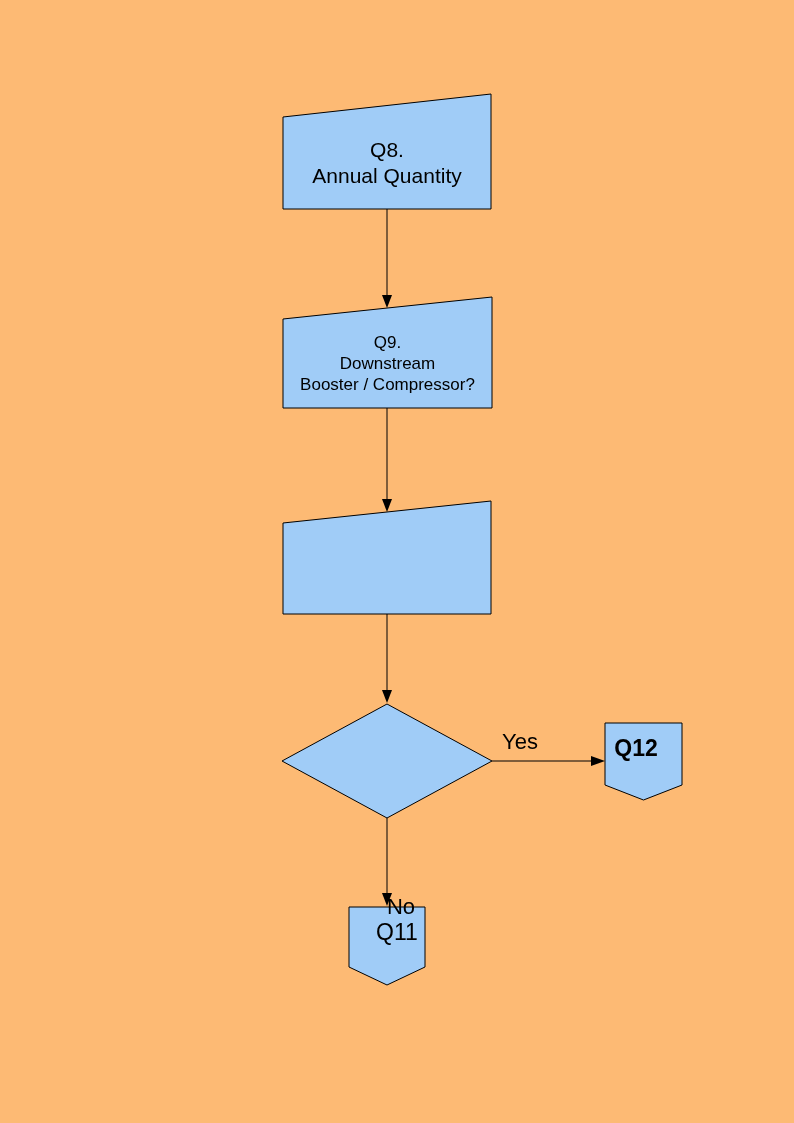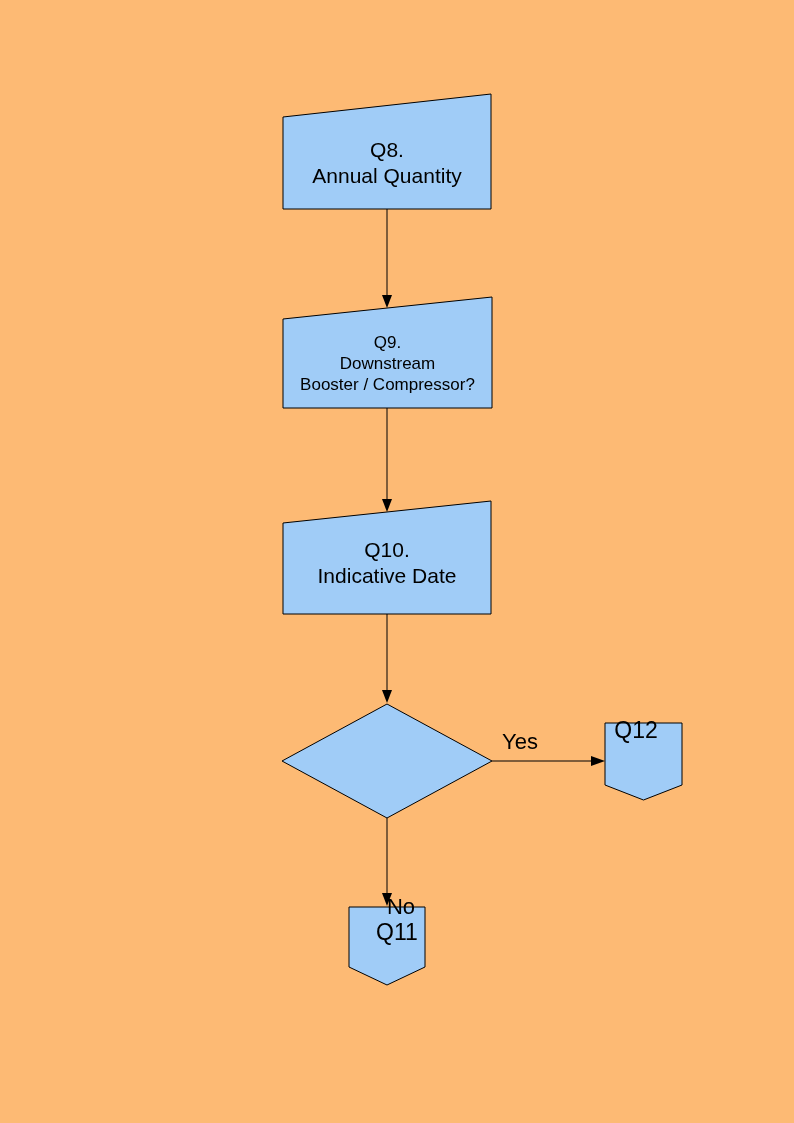--- a/index.html
+++ b/index.html
@@ -95,25 +95,23 @@
     <polygon class="node-shape" points="349,907 425,907 425,967 387,985 349,967" fill="#A0CCF7"></polygon>
   </svg>
 
   <div class="label node-label-large" style="left:283px; top:137px; width:208px;">Q8.
 Annual Quantity</div>
 
   <div class="label node-label-small" style="left:283px; top:332px; width:209px;">Q9.
 Downstream
 Booster / Compressor?</div>
 
-  <div class="label node-label-large" style="left:283px; top:537px; width:208px;">Q10.
-Indicative Date</div>
 
 
-  <div class="label connector-node-label" style="left:605px; top:719px; width:62px;">Q12</div>
+  <div class="label connector-node-label" style="left:605px; top:737px; width:62px;font-weight:bold;">Q12</div>
 
   <div class="label connector-node-label" style="left:349px; top:921px; width:96px;">Q11</div>
 
   <div class="label edge-label" style="left:492px; top:731px; width:56px;">Yes</div>
 
   <div class="label edge-label" style="left:383px; top:896px; width:36px;">No</div>
 
 </div>
 
 </body></html>

